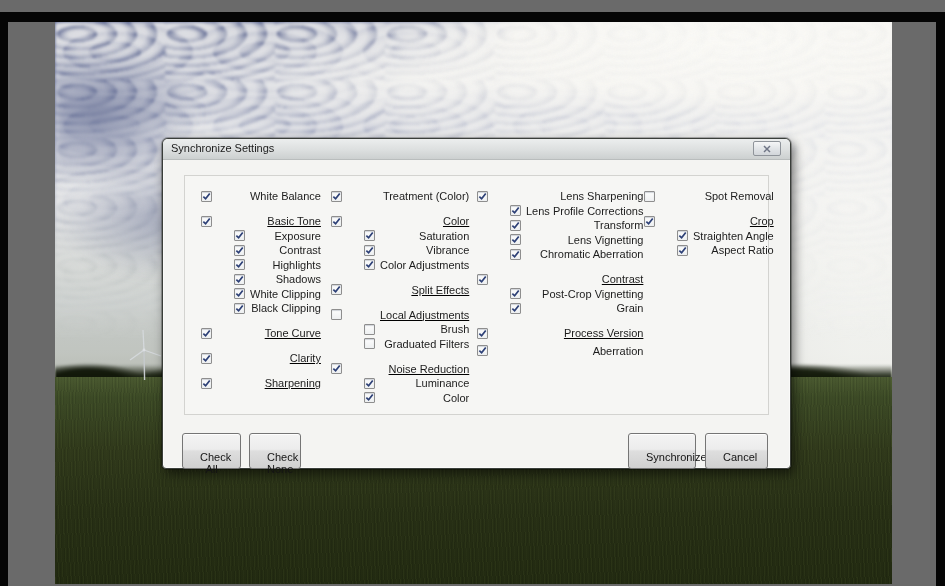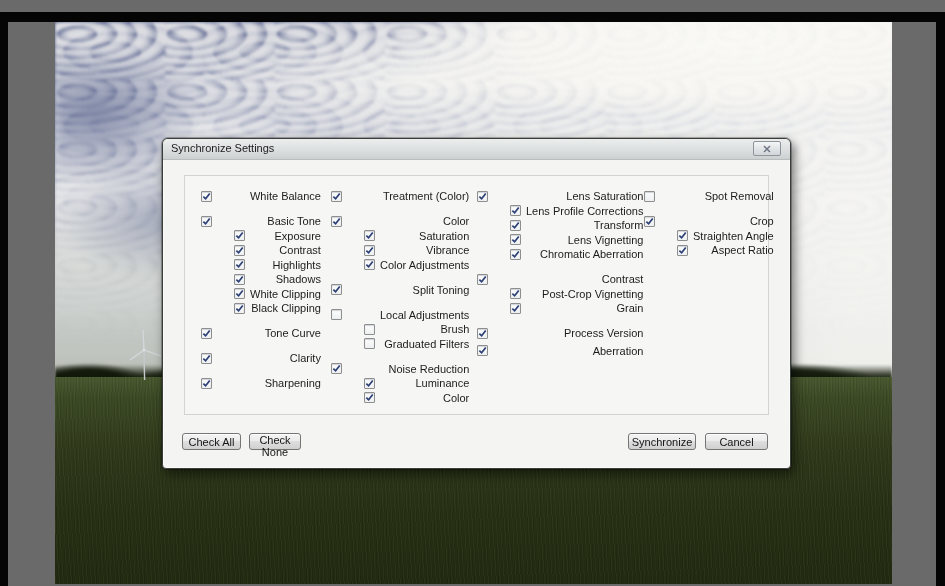--- a/index.html
+++ b/index.html
@@ -66,31 +66,31 @@
     background:linear-gradient(180deg,#f5f6f7 0%,#e2e5e8 50%,#d2d6da 100%);
     display:flex;align-items:center;justify-content:center;}
   .dlg-body{position:absolute;left:0;top:20px;right:0;bottom:0;}
   .groupbox{position:absolute;left:21px;top:16px;width:583px;height:238px;
     border:1px solid #d3d3d0;background:#f6f6f4;}
 
   .col{position:absolute;top:30px;}
   .col1{left:38px;} .col2{left:168px;} .col3{left:314px;} .col4{left:481px;}
   .cb-row{display:flex;align-items:center;height:14.5px;white-space:nowrap;justify-content:space-between;}
   .cb-row.indent{margin-left:18px;padding-left:15px;}
-  .cb-row.gap{margin-top:10.5px;}
+  .cb-row.gap{margin-top:10.5px;text-decoration:underline;}
   .cb-row.sgap{margin-top:3px;}
   .cb{width:11px;height:11px;box-sizing:border-box;margin-right:5px;flex:0 0 11px;
     border:1px solid #8e8e8e;border-radius:1px;
     background:linear-gradient(180deg,#fdfdfd,#eef0f1);
     box-shadow:inset 0 1px 1px rgba(150,160,170,.45);
     display:flex;align-items:center;justify-content:center;}
   .cb svg{display:block;}
   .cb-label{font-size:11px;color:#1c1c1c;}
 
-  .btn{position:absolute;height:17px;padding:0;font-family:"Liberation Sans",sans-serif;
+  .btn{position:absolute;height:17px;padding:17px;font-family:"Liberation Sans",sans-serif;
     font-size:11px;color:#141414;border:1px solid #757575;border-radius:3px;cursor:pointer;
     background:linear-gradient(180deg,#f4f4f4 0%,#ececec 45%,#dedede 50%,#d0d0d0 100%);
     box-shadow:inset 0 1px 0 rgba(255,255,255,.85);}
   .btn-checkall{left:19px;top:274px;width:59px;}
   .btn-checknone{left:86px;top:274px;width:52px;}
   .btn-sync{left:465px;top:274px;width:68px;}
   .btn-cancel{left:542px;top:274px;width:63px;}
 </style>
 </head>
 <body>
@@ -260,21 +260,21 @@
               </svg>
             </span>
             <span class="cb-label">Color Adjustments</span>
           </div>
           <div class="cb-row gap">
             <span class="cb checked">
               <svg width="9" height="9" viewBox="0 0 10 10">
                 <path d="M1.5 5.2 L4 7.6 L8.6 1.6" fill="none" stroke="#2d4076" stroke-width="1.9"></path>
               </svg>
             </span>
-            <span class="cb-label">Split Toning</span>
+            <span class="cb-label">Split Effects</span>
           </div>
           <div class="cb-row gap">
             <span class="cb"></span>
             <span class="cb-label">Local Adjustments</span>
           </div>
           <div class="cb-row indent">
             <span class="cb"></span>
             <span class="cb-label">Brush</span>
           </div>
           <div class="cb-row indent">
@@ -306,21 +306,21 @@
             <span class="cb-label">Color</span>
           </div>
         </div>
       <div class="col col3">
           <div class="cb-row">
             <span class="cb checked">
               <svg width="9" height="9" viewBox="0 0 10 10">
                 <path d="M1.5 5.2 L4 7.6 L8.6 1.6" fill="none" stroke="#2d4076" stroke-width="1.9"></path>
               </svg>
             </span>
-            <span class="cb-label">Lens Saturation</span>
+            <span class="cb-label">Lens Sharpening</span>
           </div>
           <div class="cb-row indent">
             <span class="cb checked">
               <svg width="9" height="9" viewBox="0 0 10 10">
                 <path d="M1.5 5.2 L4 7.6 L8.6 1.6" fill="none" stroke="#2d4076" stroke-width="1.9"></path>
               </svg>
             </span>
             <span class="cb-label">Lens Profile Corrections</span>
           </div>
           <div class="cb-row indent">

